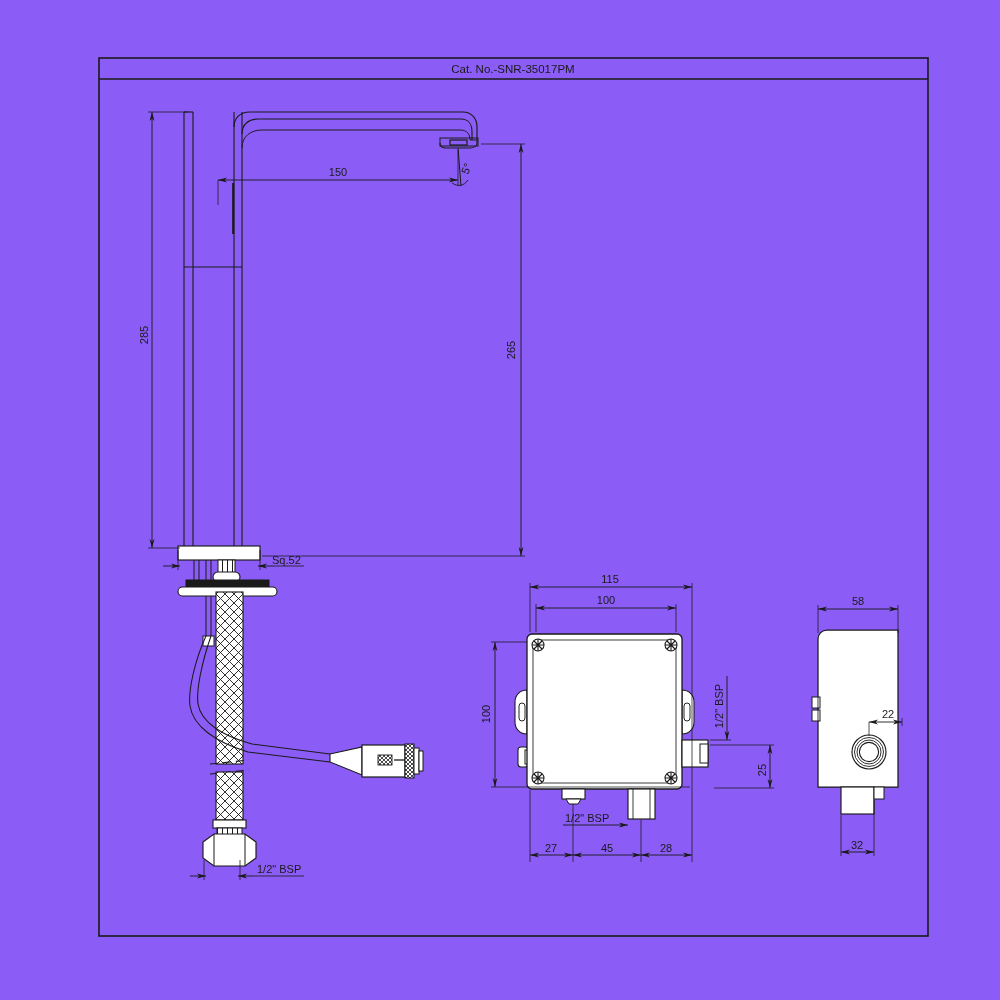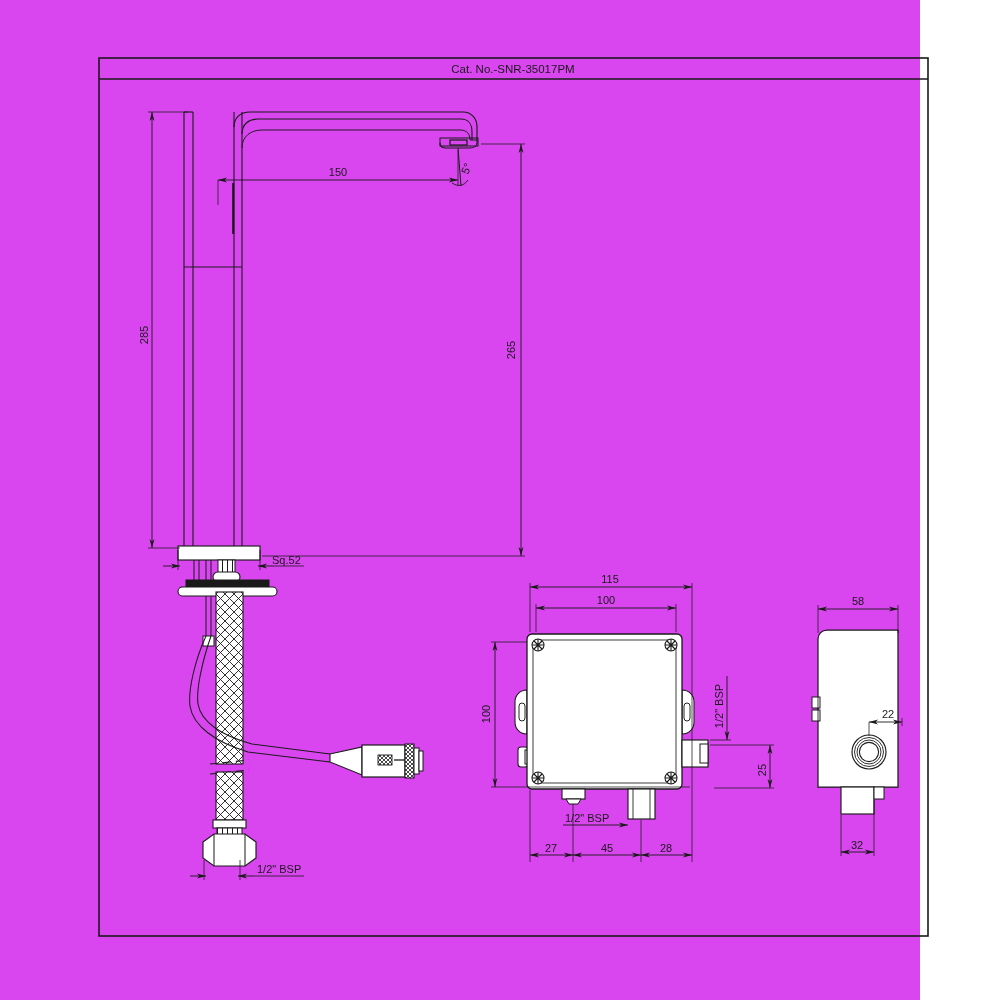--- a/index.html
+++ b/index.html
@@ -8,23 +8,23 @@
     background: #ffffff;
   }
   body {
     width: 1000px;
     height: 1000px;
     font-family: "Liberation Sans", sans-serif;
     overflow: hidden;
   }
   #sheet {
     position: relative;
-    width: 920px;
+    width: 1000px;
     height: 1000px;
-    background: #d946ef;
+    background: #8b5cf6;
   }
   #drawing-svg {
     position: absolute;
     left: 0;
     top: 0;
     width: 1000px;
     height: 1000px;
     display: block;
   }
   .dim-text {

